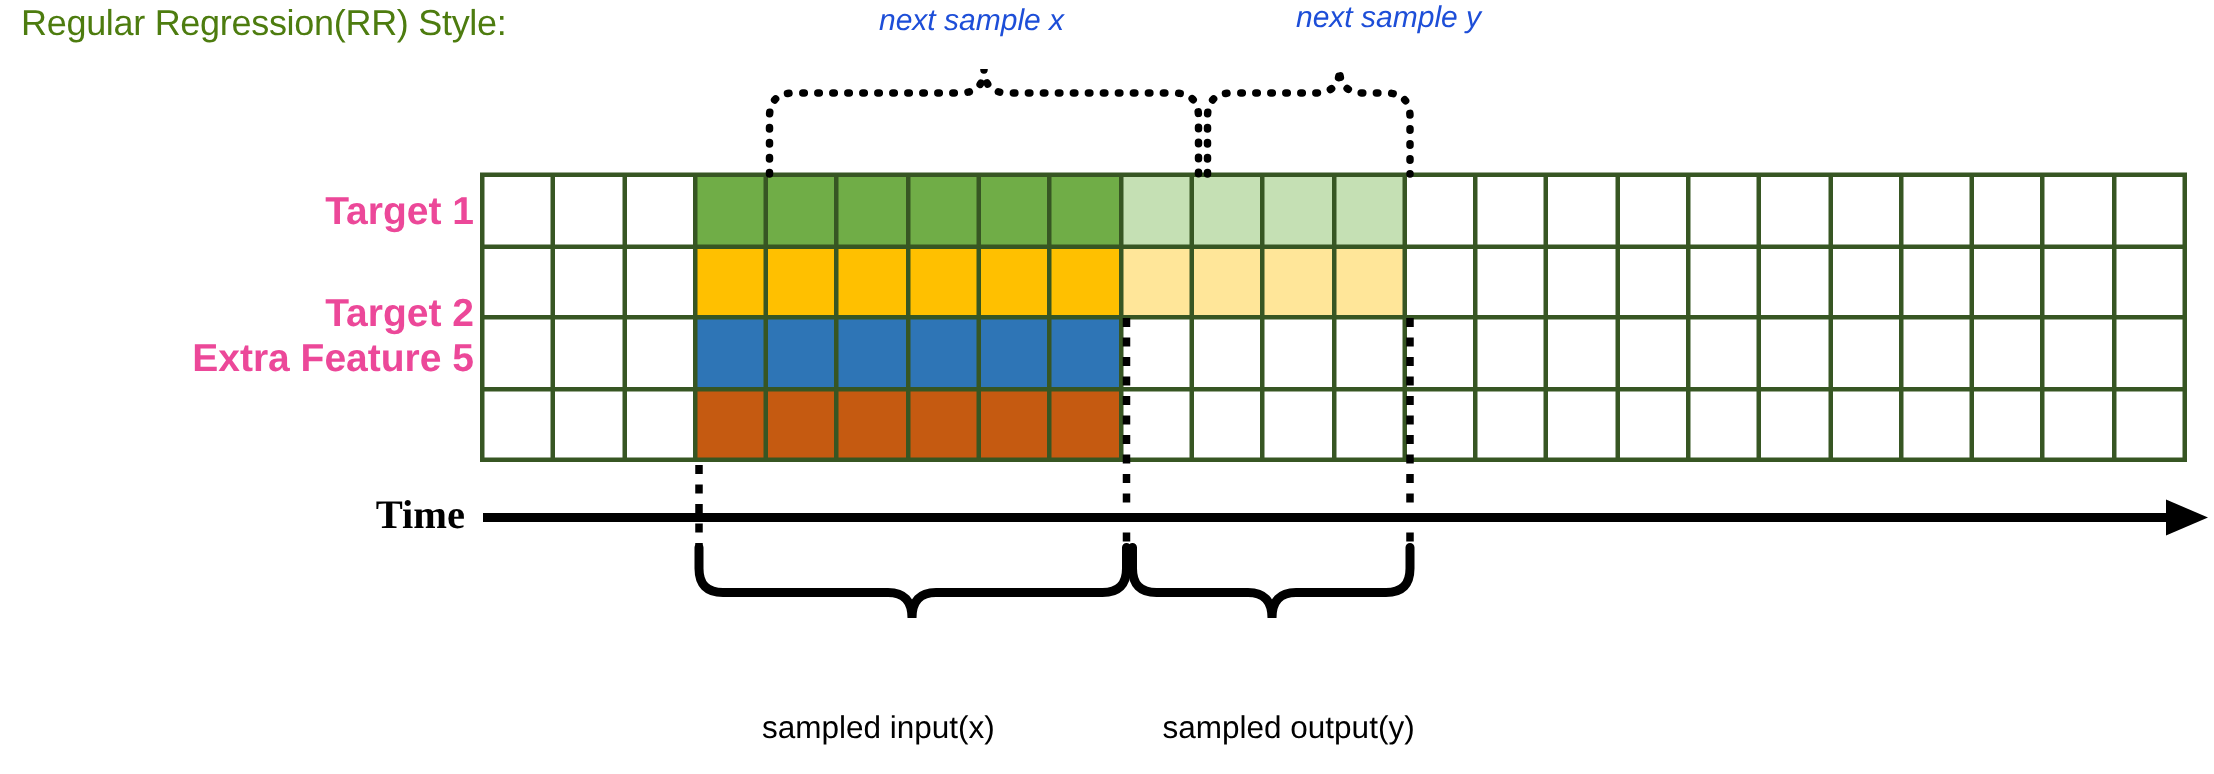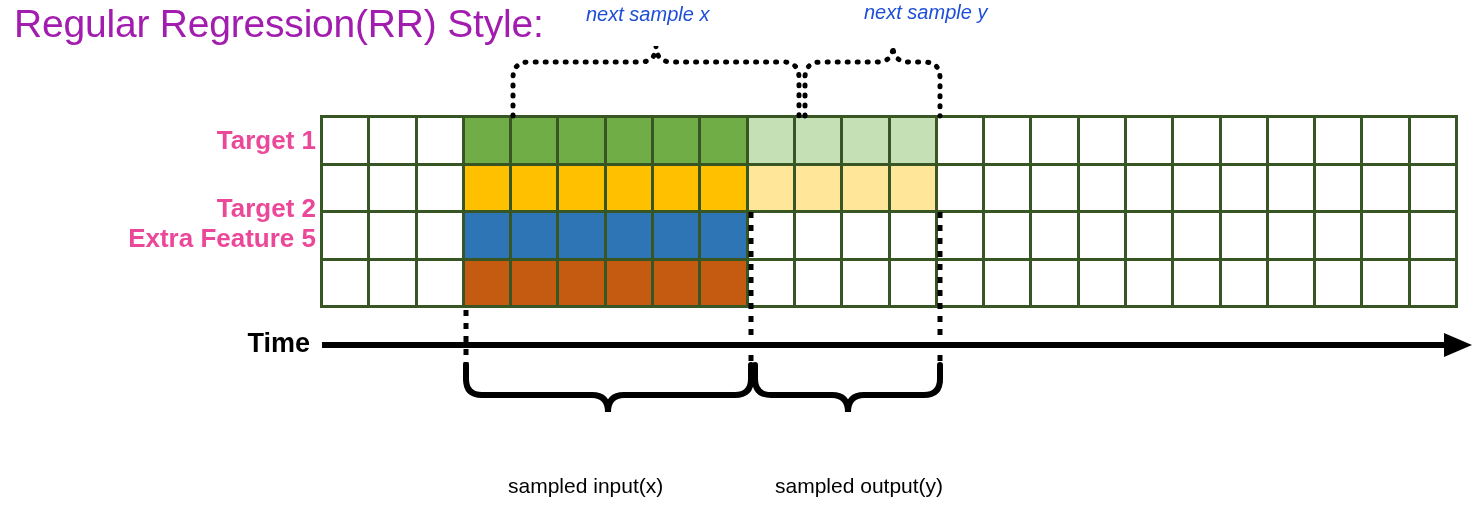--- a/index.html
+++ b/index.html
@@ -17,23 +17,23 @@
     height: 516px;
     overflow: hidden;
     background: #ffffff;
   }
 
   
   #title {
     position: absolute;
     left: 14px;
     top: 2px;
-    font-size: 39px;
+    font-size: 24px;
     font-weight: 400;
-    color: #a21caf;
+    color: #4d7c0f;
     white-space: nowrap;
     letter-spacing: -0.2px;
   }
 
   
   .top-annot {
     position: absolute;
     font-size: 20px;
     font-style: italic;
     color: #1d4ed8;
@@ -86,20 +86,21 @@
   
   #time-label {
     position: absolute;
     left: 170px;
     top: 328px;
     width: 140px;
     text-align: right;
     font-size: 27px;
     font-weight: bold;
     color: #000000;
+    font-family: Liberation Serif, serif;
   }
   #time-axis {
     position: absolute;
     left: 322px;
     top: 330px;
     width: 1150px;
     height: 30px;
   }
 
   

